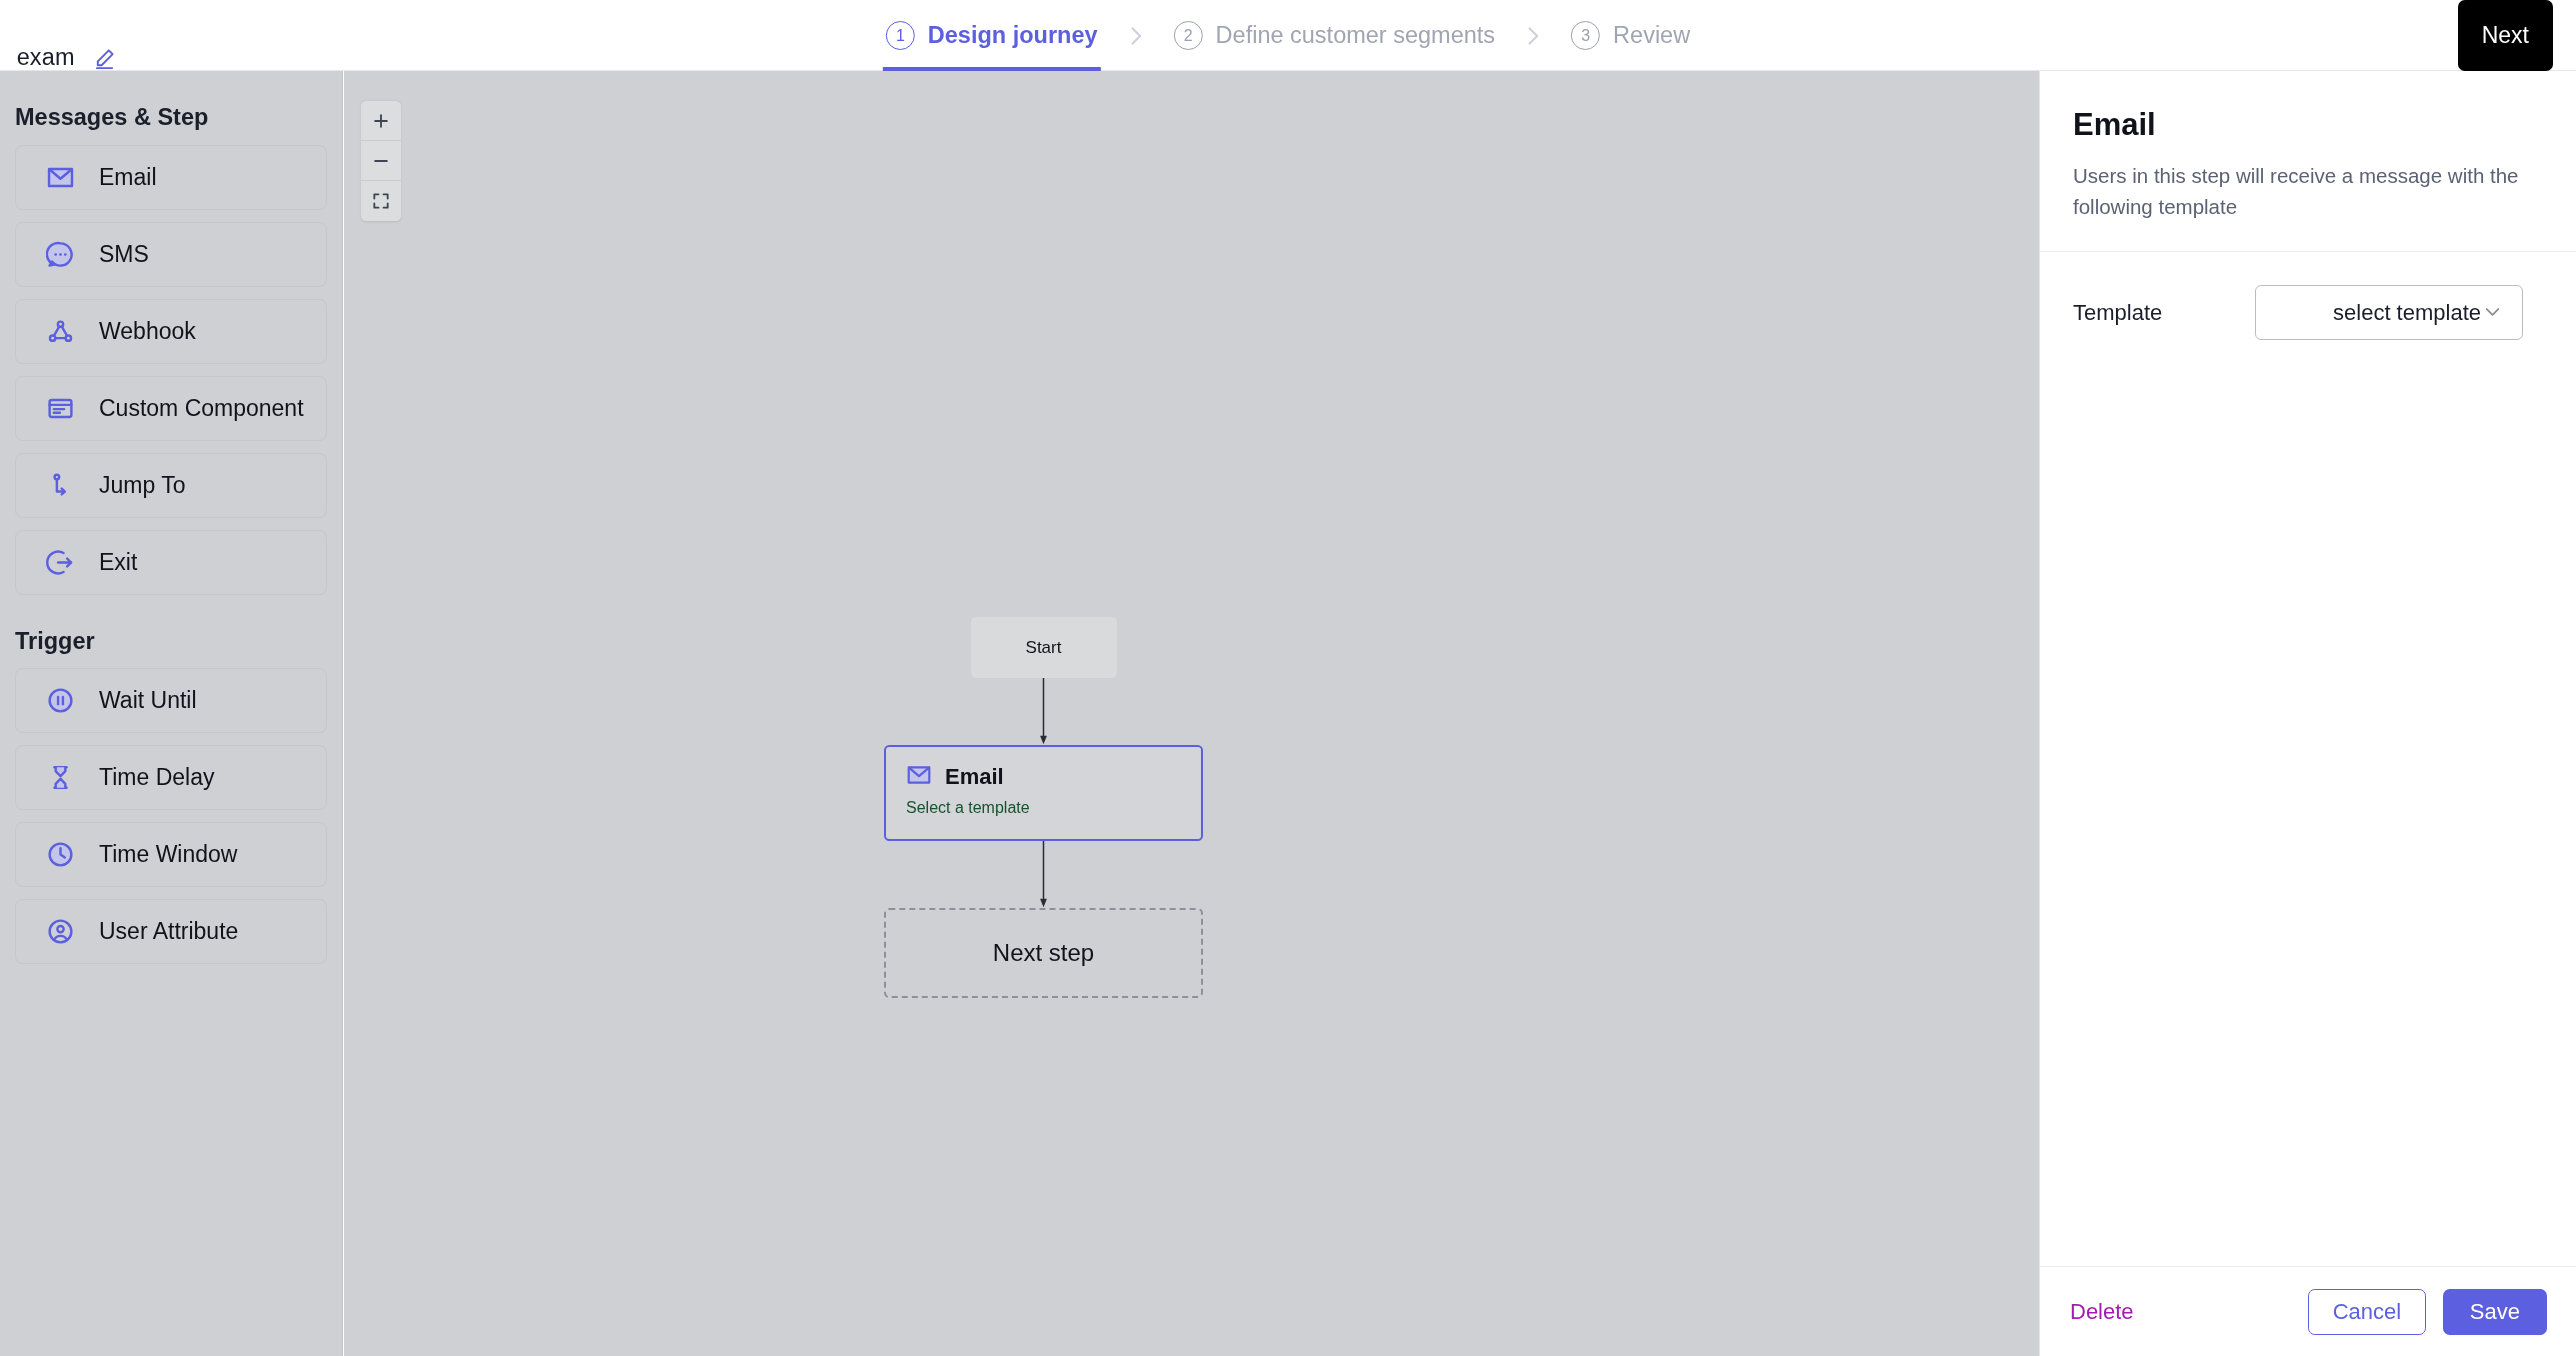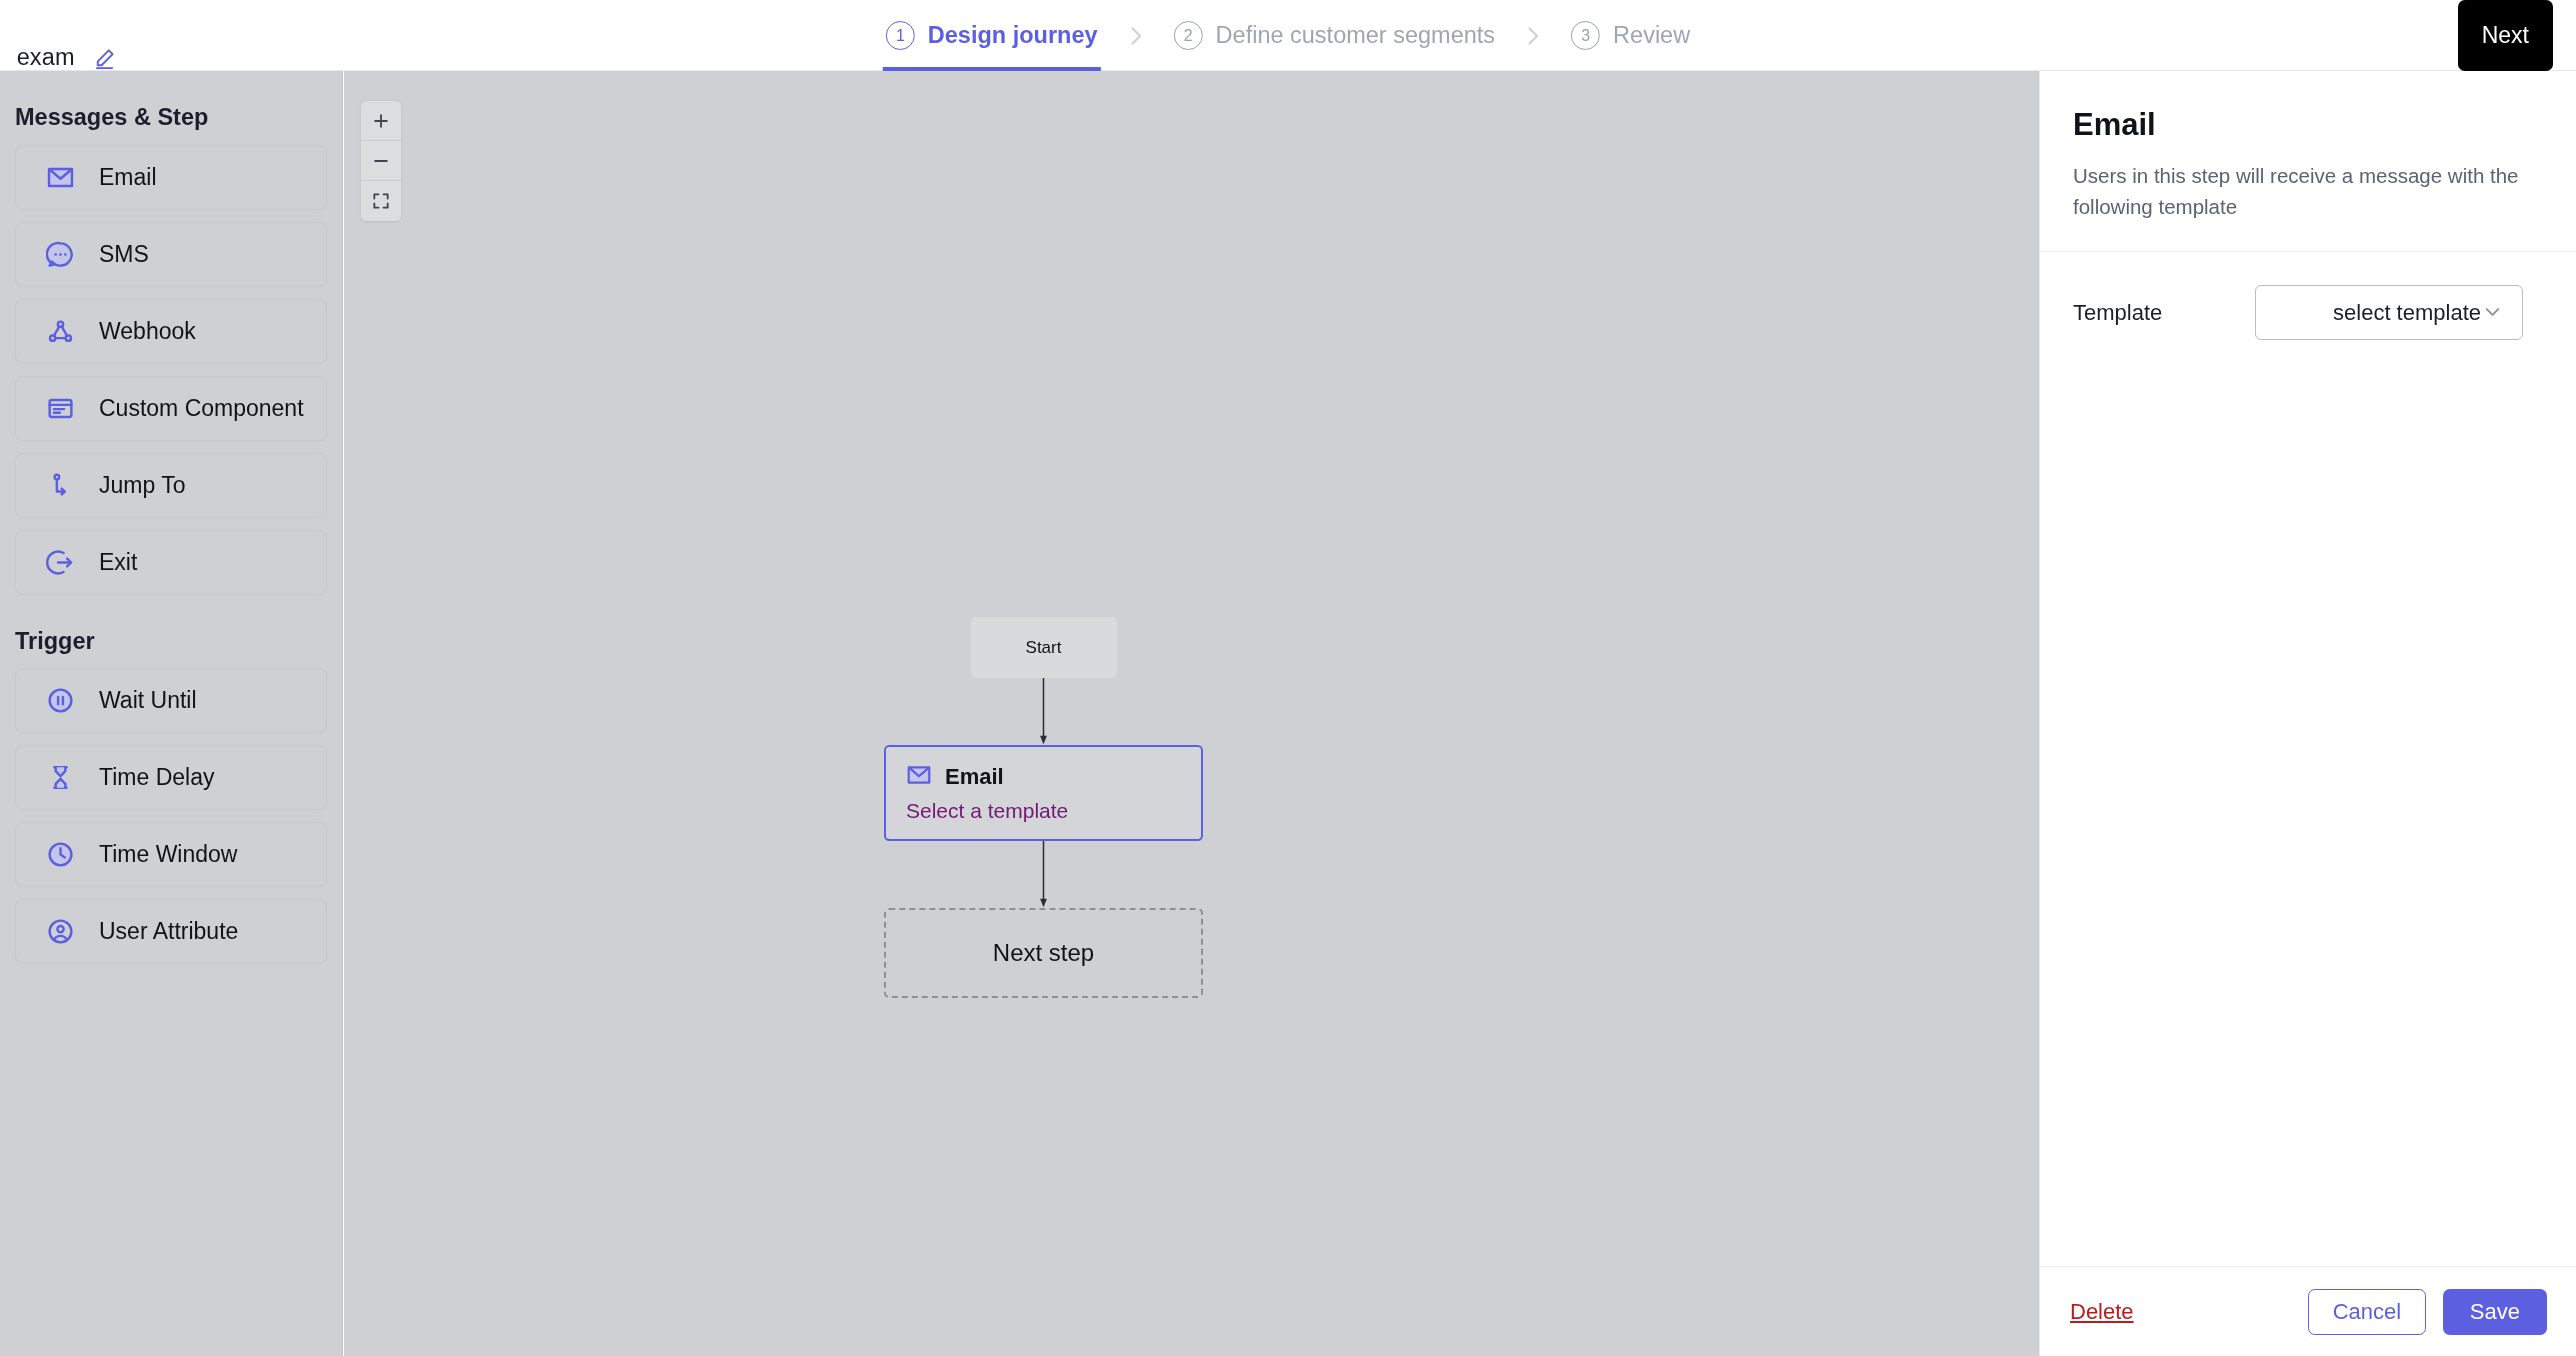--- a/index.html
+++ b/index.html
@@ -270,22 +270,22 @@
     gap: 13px;
   }
 
   .node-email-title {
     font-size: 22px;
     font-weight: bold;
     color: #11131a;
   }
 
   .node-email-sub {
-    font-size: 21px;
-    color: #701a75;
+    font-size: 16px;
+    color: #14532d;
     margin-top: 7.6px;
   }
 
   .node-next {
     width: 319px;
     height: 90px;
     border: 2.3px dashed #8d9099;
     border-radius: 5.3px;
     display: flex;
     align-items: center;
@@ -365,22 +365,21 @@
     width: 537px;
     height: 90px;
     border-top: 0.8px solid #ececef;
     display: flex;
     align-items: center;
     padding: 0 30px;
   }
 
   .delete-link {
     font-size: 22px;
-    color: #b91c1c;
-    text-decoration: underline;
+    color: #a21caf;
     cursor: pointer;
   }
 
   .footer-right {
     margin-left: auto;
     display: flex;
     align-items: center;
     gap: 16.7px;
   }
 

